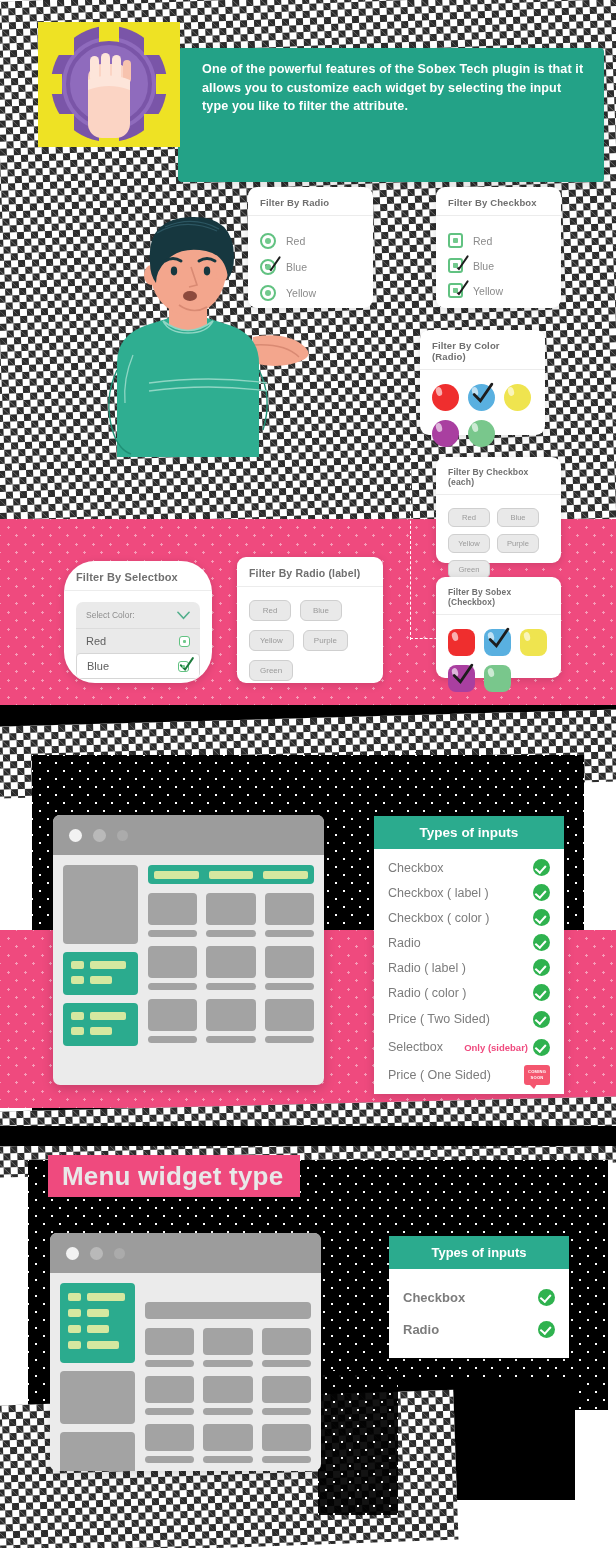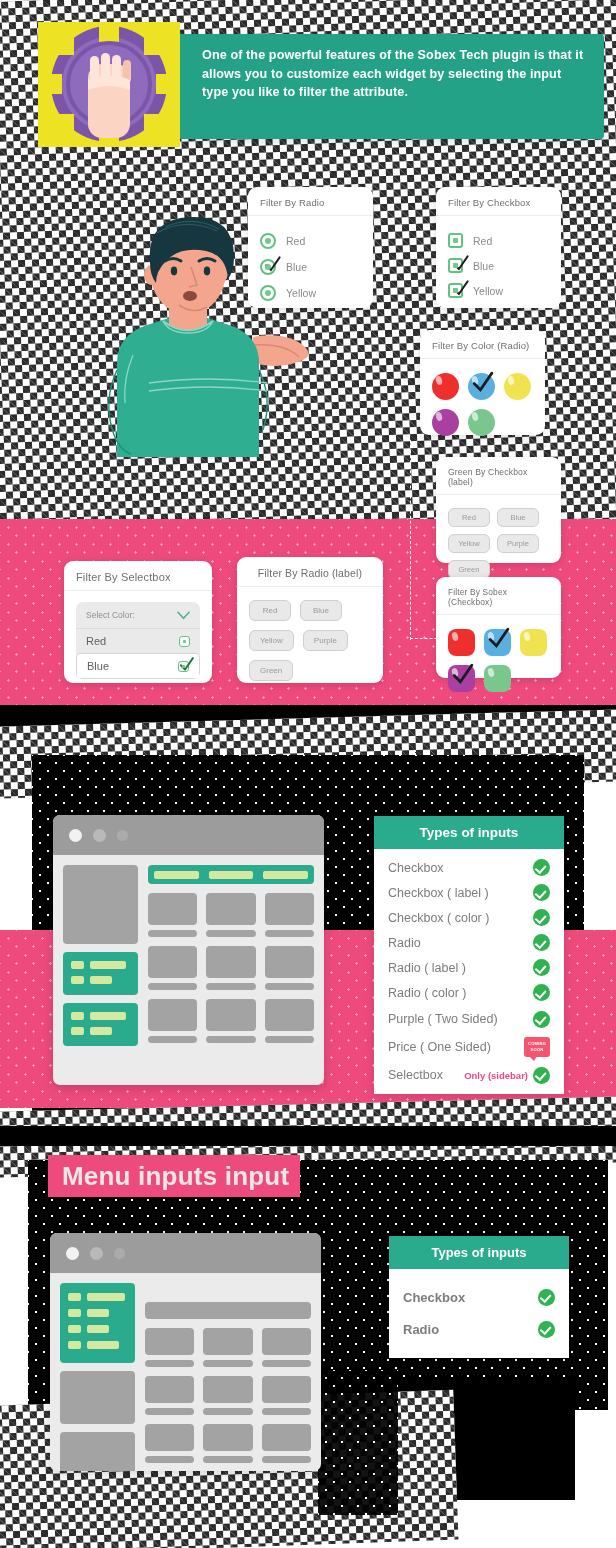--- a/index.html
+++ b/index.html
@@ -37,38 +37,38 @@
       radial-gradient(rgba(255,255,255,.45) 1px, transparent 1.1px),
       radial-gradient(rgba(255,255,255,.45) 1px, transparent 1.1px);
     background-size:17px 17px;
     background-position:0 0, 8px 8px;
   }
   .solid-black { background:#000000; }
 
   
   .banner-wrap { position:absolute; left:38px; top:22px; width:566px; height:124px; }
   .banner-box {
-    position:absolute; left:140px; top:12px; width:426px; height:105px;
+    position:absolute; left:140px; top:26px; width:426px; height:134px;
     background:#23a287; border-radius:4px;
     box-shadow:0 3px 10px rgba(0,0,0,.13);
   }
   .banner-text {
     position:absolute; left:24px; top:12px; right:14px;
     color:#ffffff; font-size:12.6px; line-height:18.6px; font-weight:bold;
     letter-spacing:.1px;
   }
   .badge-icon { position:absolute; left:0; top:0; width:142px; height:125px; }
 
   
   .card {
     position:absolute; background:#ffffff; border-radius:9px;
     box-shadow:0 2px 9px rgba(0,0,0,.14);
   }
   .card-title {
-    font-size:9.5px; font-weight:normal; color:#6f6f6f; letter-spacing:.15px;
+    font-size:9.5px; font-weight:bold; color:#6f6f6f; letter-spacing:.15px;
     padding:10px 12px 7px 12px; border-bottom:1px solid #ececec;
   }
   .card-body { padding:9px 12px 10px 12px; }
   .opt-row { display:flex; align-items:center; gap:10px; margin:8px 0 10px 0; }
   .opt-label { font-size:10.5px; color:#8b8b8b; }
 
   .radio-o {
     width:16px; height:16px; border-radius:50%;
     border:2.4px solid #61c281; background:#ffffff;
     position:relative; flex:0 0 auto;
@@ -366,33 +366,33 @@
             <i></i>
           </span>
         <span class="swatch circle" style="background:#79c78c;">
             <i></i>
           </span>
       </div>
     </div>
   </div>
 
   <div class="card" style="left:436px;top:457px;width:125px;height:106px;">
-    <div class="card-title" style="font-size:8.6px;">Green By Checkbox (label)</div>
+    <div class="card-title" style="font-size:8.6px;">Filter By Checkbox (each)</div>
     <div class="card-body">
       <div class="pill-grid">
         <span class="pill">Red</span>
         <span class="pill">Blue</span>
         <span class="pill">Yellow</span>
         <span class="pill">Purple</span>
         <span class="pill">Green</span>
       </div>
     </div>
   </div>
 
-  <div class="card" style="left:64px;top:561px;width:148px;height:122px;">
+  <div class="card" style="left:64px;top:561px;width:148px;height:122px;border-radius:31px;">
     <div class="card-title" style="font-size:11px;">Filter By Selectbox</div>
     <div class="card-body" style="padding:11px 12px;">
       <div class="select-shell">
         <div class="select-head">
           <span>Select Color:</span>
           <svg width="13" height="9" viewBox="0 0 14 9">
             <path d="M1 1 L7 7.5 L13 1" stroke="#54b08d" stroke-width="1.7" fill="none" stroke-linecap="round"></path>
           </svg>
         </div>
         <div class="select-opt">
@@ -405,21 +405,21 @@
             <svg class="tick" style="left:-1px;top:-6px;width:17px;height:17px;" viewBox="0 0 24 24">
               <path d="M4 13 L10 19 L21 3" stroke="#1d7a3c" stroke-width="2.8" fill="none" stroke-linecap="round"></path>
             </svg>
           </span>
         </div>
       </div>
     </div>
   </div>
 
   <div class="card" style="left:237px;top:557px;width:146px;height:126px;">
-    <div class="card-title" style="font-size:10.5px;text-align:center;">Filter By Radio (label)</div>
+    <div class="card-title" style="font-size:10.5px;">Filter By Radio (label)</div>
     <div class="card-body">
       <div class="pill-grid" style="gap:9px;">
         <span class="pill" style="font-size:8px;padding:5px 10px;">Red</span>
         <span class="pill" style="font-size:8px;padding:5px 10px;">Blue</span>
         <span class="pill" style="font-size:8px;padding:5px 10px;">Yellow</span>
         <span class="pill" style="font-size:8px;padding:5px 10px;">Purple</span>
         <span class="pill" style="font-size:8px;padding:5px 10px;">Green</span>
       </div>
     </div>
   </div>
@@ -559,43 +559,43 @@
       </div>
       <div class="tbl-row" style="height:25px;">
         <span class="tbl-label" style="font-size:12.5px;">Radio ( label )</span>
         <span class="chk-badge"></span>
       </div>
       <div class="tbl-row" style="height:25px;">
         <span class="tbl-label" style="font-size:12.5px;">Radio ( color )</span>
         <span class="chk-badge"></span>
       </div>
       <div class="tbl-row" style="height:28px;">
-        <span class="tbl-label" style="font-size:12.5px;">Purple ( Two Sided)</span>
-        <span class="chk-badge"></span>
+        <span class="tbl-label" style="font-size:12.5px;">Price ( Two Sided)</span>
+        <span class="chk-badge"></span>
+      </div>
+      <div class="tbl-row" style="height:28px;">
+        <span class="tbl-label" style="font-size:12.5px;">Selectbox</span>
+        <span style="display:flex;align-items:center;gap:5px;">
+          <span class="only-tag" style="font-size:9.5px;">Only (sidebar)</span>
+          <span class="chk-badge"></span>
+        </span>
       </div>
       <div class="tbl-row" style="height:28px;">
         <span class="tbl-label" style="font-size:12.5px;">Price ( One Sided)</span>
         <span class="soon">
           <span style="display:block;">COMING</span>
           <span style="display:block;">SOON</span>
         </span>
       </div>
-      <div class="tbl-row" style="height:28px;">
-        <span class="tbl-label" style="font-size:12.5px;">Selectbox</span>
-        <span style="display:flex;align-items:center;gap:5px;">
-          <span class="only-tag" style="font-size:9.5px;">Only (sidebar)</span>
-          <span class="chk-badge"></span>
-        </span>
-      </div>
     </div>
   </div>
 
   <div class="sec-title-wrap" style="left:48px;top:1155px;width:520px;">
     <div class="sec-hl" style="width:252px;"></div>
-    <div class="sec-title">Menu inputs input</div>
+    <div class="sec-title">Menu widget type</div>
   </div>
 
   <div class="mock" style="left:50px;top:1233px;width:271px;height:238px;">
     <div class="mock-bar">
       <span class="mock-dot" style="background:#f2f2f2;"></span>
       <span class="mock-dot" style="background:#b9b9b9;"></span>
       <span class="mock-dot" style="background:#ababab;width:11px;height:11px;"></span>
     </div>
     <div class="mock-body">
       <div class="mock-cols">

